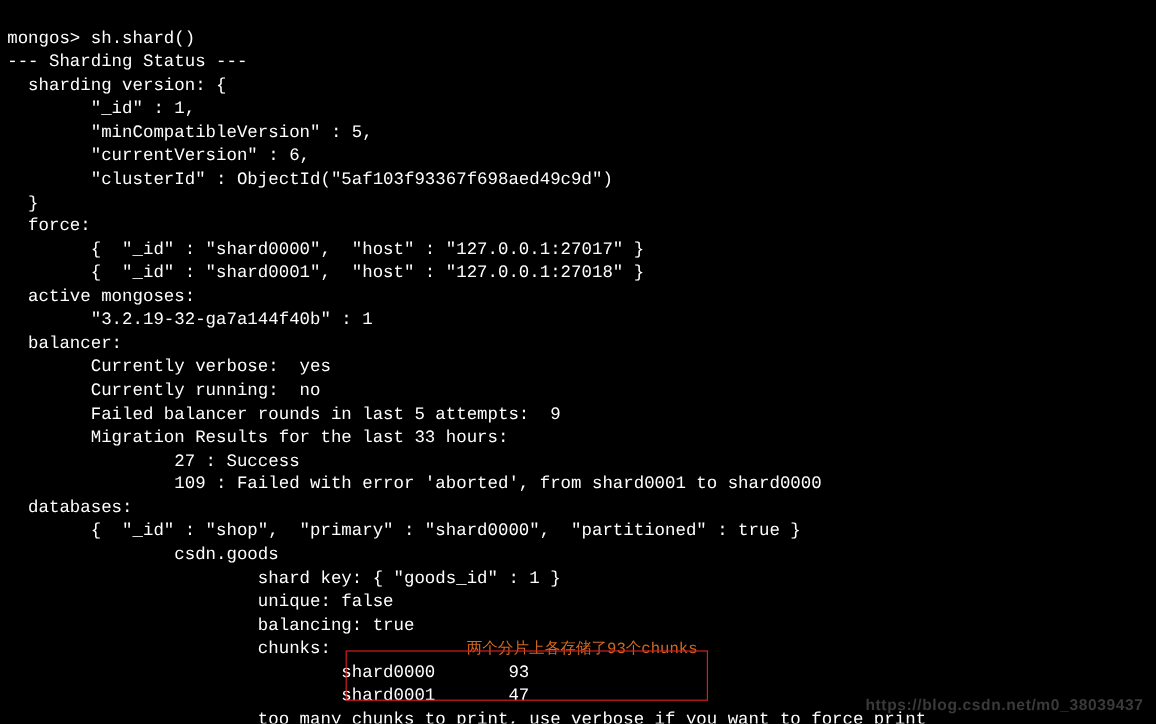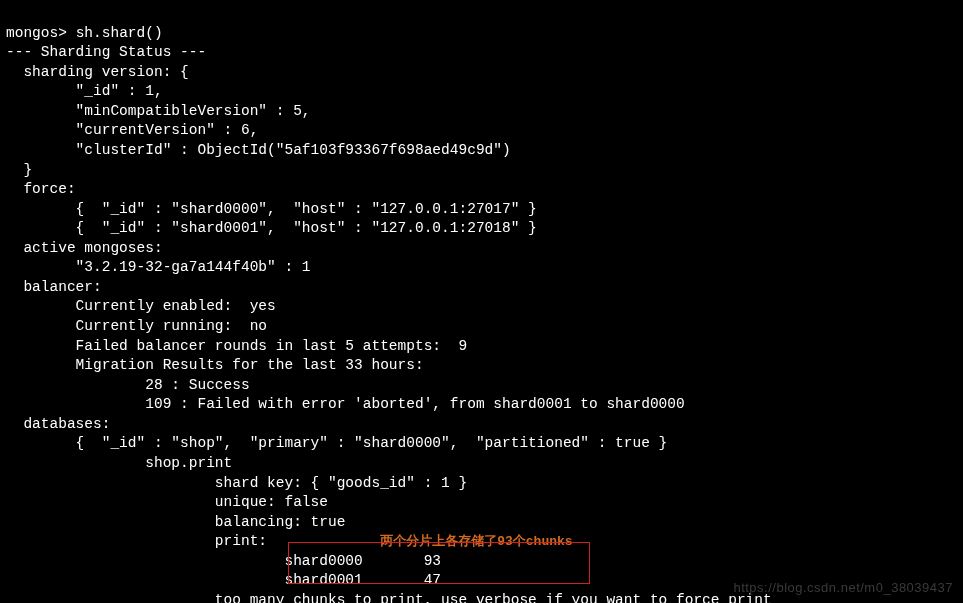--- a/index.html
+++ b/index.html
@@ -15,67 +15,67 @@
     overflow: hidden;
   }
   .terminal {
     padding: 4px 6px;
     white-space: pre;
     position: relative;
   }
   .annotation {
     color: #d2691e;
     font-size: 13px;
-    font-weight: bold;
   }
   .redbox {
     position: absolute;
     border: 1px solid #d21f1f;
     pointer-events: none;
   }
   .watermark {
     position: absolute;
     right: 10px;
     bottom: 6px;
     color: #3a3a3a;
     font-size: 13px;
     font-family: Arial, sans-serif;
     letter-spacing: 0.5px;
+    font-weight: bold;
   }
 </style>
 </head>
 <body>
 
 <div class="terminal">
 <span>mongos&gt; </span><span>sh.shard()</span>
 <span>--- Sharding Status ---</span>
 <span>  sharding version: {</span>
 <span>        "_id" : 1,</span>
 <span>        "minCompatibleVersion" : 5,</span>
 <span>        "currentVersion" : 6,</span>
 <span>        "clusterId" : ObjectId("5af103f93367f698aed49c9d")</span>
 <span>  }</span>
 <span>  force:</span>
 <span>        {  "_id" : "shard0000",  "host" : "127.0.0.1:27017" }</span>
 <span>        {  "_id" : "shard0001",  "host" : "127.0.0.1:27018" }</span>
 <span>  active mongoses:</span>
 <span>        "3.2.19-32-ga7a144f40b" : 1</span>
 <span>  balancer:</span>
-<span>        Currently enabled:  yes</span>
+<span>        Currently verbose:  yes</span>
 <span>        Currently running:  no</span>
 <span>        Failed balancer rounds in last 5 attempts:  9</span>
 <span>        Migration Results for the last 33 hours:</span>
-<span>                28 : Success</span>
+<span>                27 : Success</span>
 <span>                109 : Failed with error 'aborted', from shard0001 to shard0000</span>
 <span>  databases:</span>
 <span>        {  "_id" : "shop",  "primary" : "shard0000",  "partitioned" : true }</span>
-<span>                shop.print</span>
+<span>                csdn.goods</span>
 <span>                        shard key: { "goods_id" : 1 }</span>
 <span>                        unique: false</span>
 <span>                        balancing: true</span>
-<span>                        print:</span>             <span class="annotation">两个分片上各存储了93个chunks</span>
+<span>                        chunks:</span>             <span class="annotation">两个分片上各存储了93个chunks</span>
 <span>                                shard0000       93</span>
 <span>                                shard0001       47</span>
 <span>                        too many chunks to print, use verbose if you want to force print</span>
 <div class="redbox" style="left:288px; top:542px; width:300px; height:40px;"></div>
 </div>
 
 <div class="watermark">https://blog.csdn.net/m0_38039437</div>
 
 </body></html>

